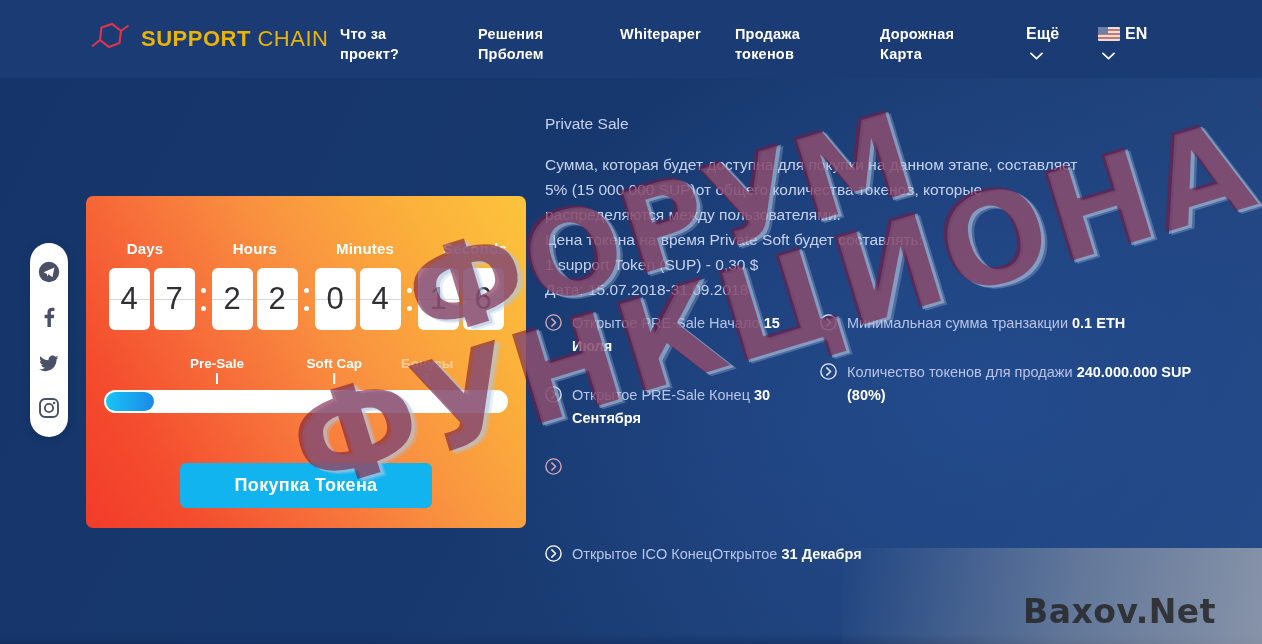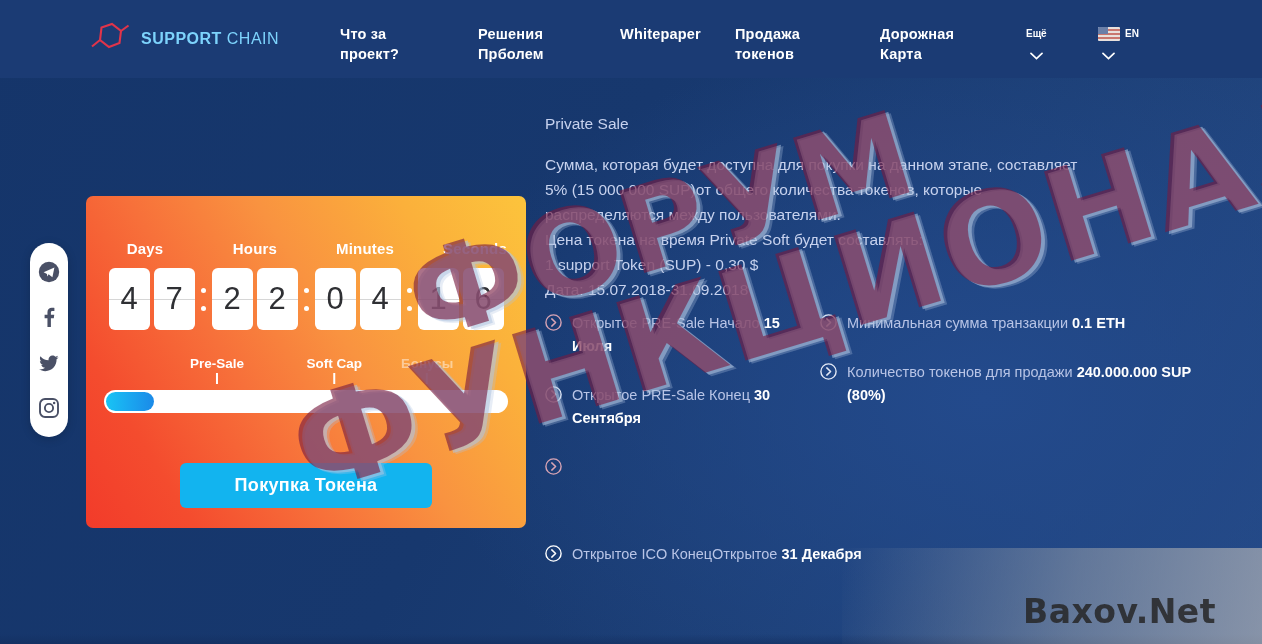--- a/index.html
+++ b/index.html
@@ -39,23 +39,23 @@
     position: absolute;
     left: 88px;
     top: 22px;
     display: flex;
     align-items: center;
     gap: 11px;
     cursor: pointer;
   }
   #logo-mark { display: block; }
   .logo-text {
-    font-size: 16px;
+    font-size: 22px;
     letter-spacing: 0.5px;
-    color: #7dd3fc;
+    color: #eab308;
     white-space: nowrap;
   }
   .logo-strong { font-weight: bold; }
   .logo-light { font-weight: normal; }
 
   .nav-link {
     position: absolute;
     top: 24px;
     color: #ffffff;
     font-size: 14.5px;
@@ -76,21 +76,21 @@
     top: 24px;
     cursor: pointer;
   }
   #nav-more { left: 1026px; }
   #nav-lang { left: 1098px; }
   .nav-drop-top {
     display: flex;
     align-items: center;
     gap: 5px;
     color: #ffffff;
-    font-size: 10px;
+    font-size: 16px;
     font-weight: bold;
     line-height: 20px;
     white-space: nowrap;
     text-align: center;
   }
   .chev {
     display: block;
     margin: 8px auto 0 auto;
     width: 13px;
     height: 8px;

